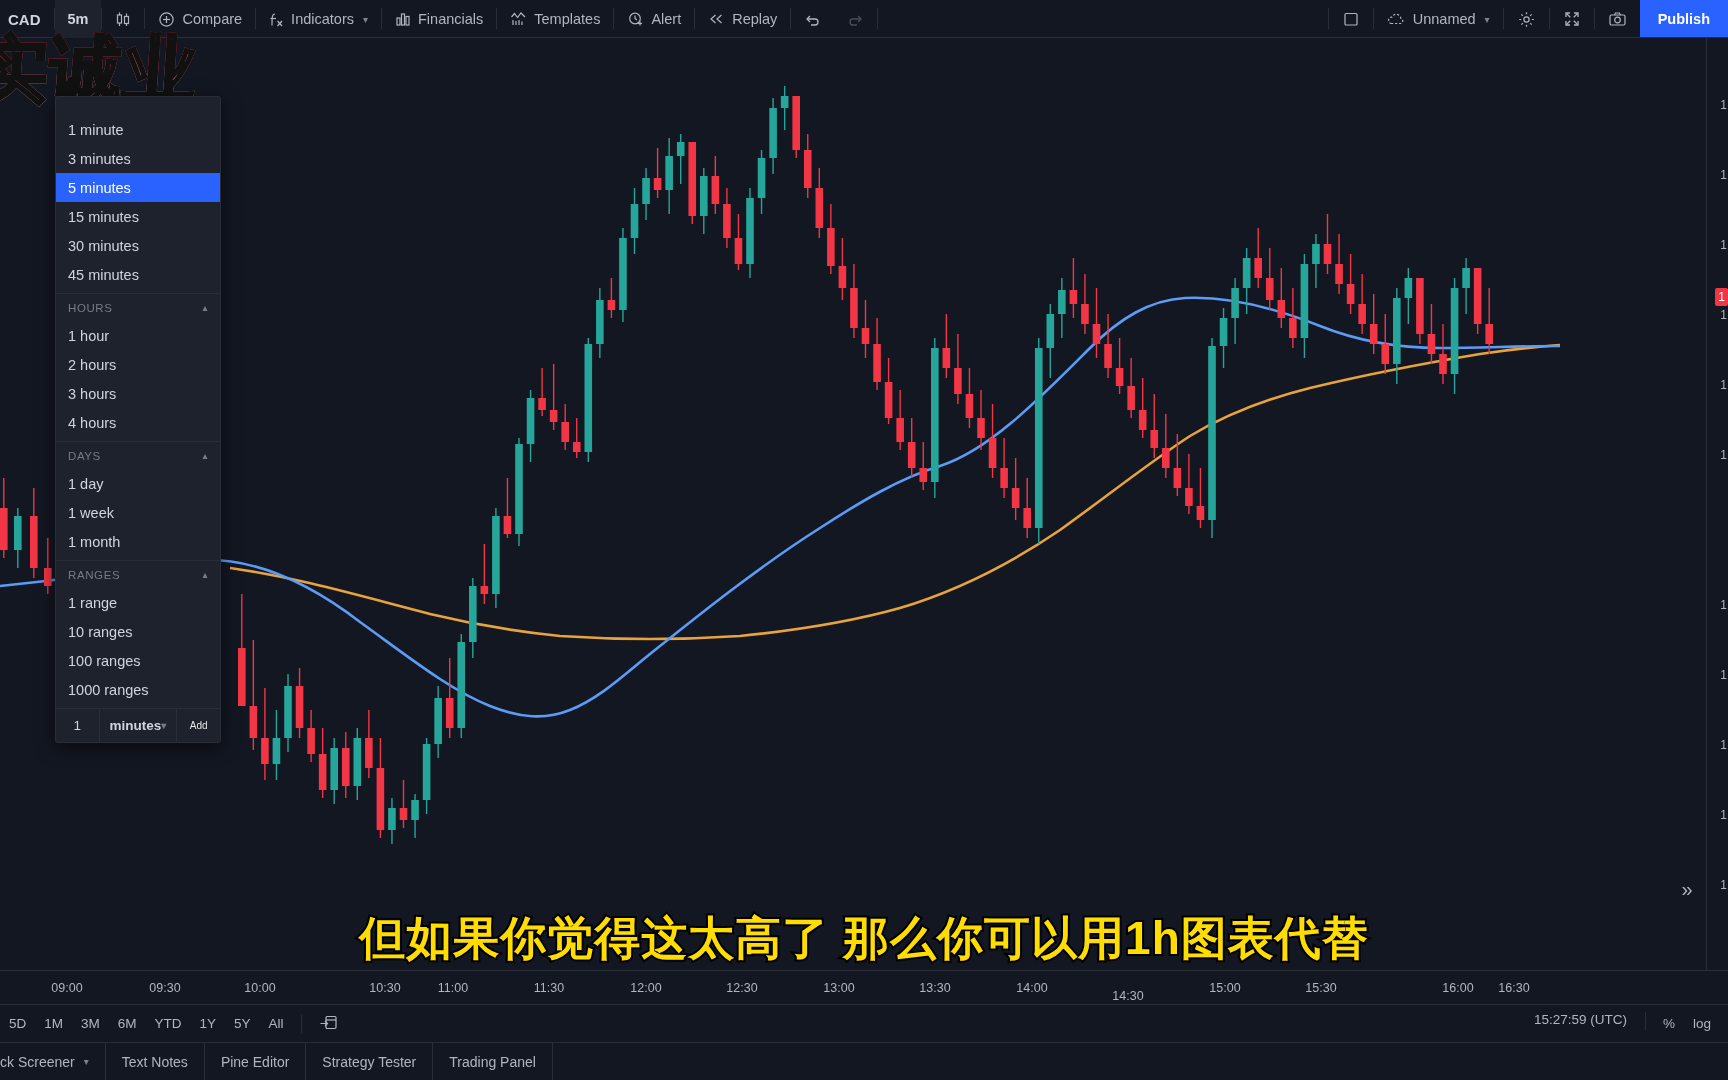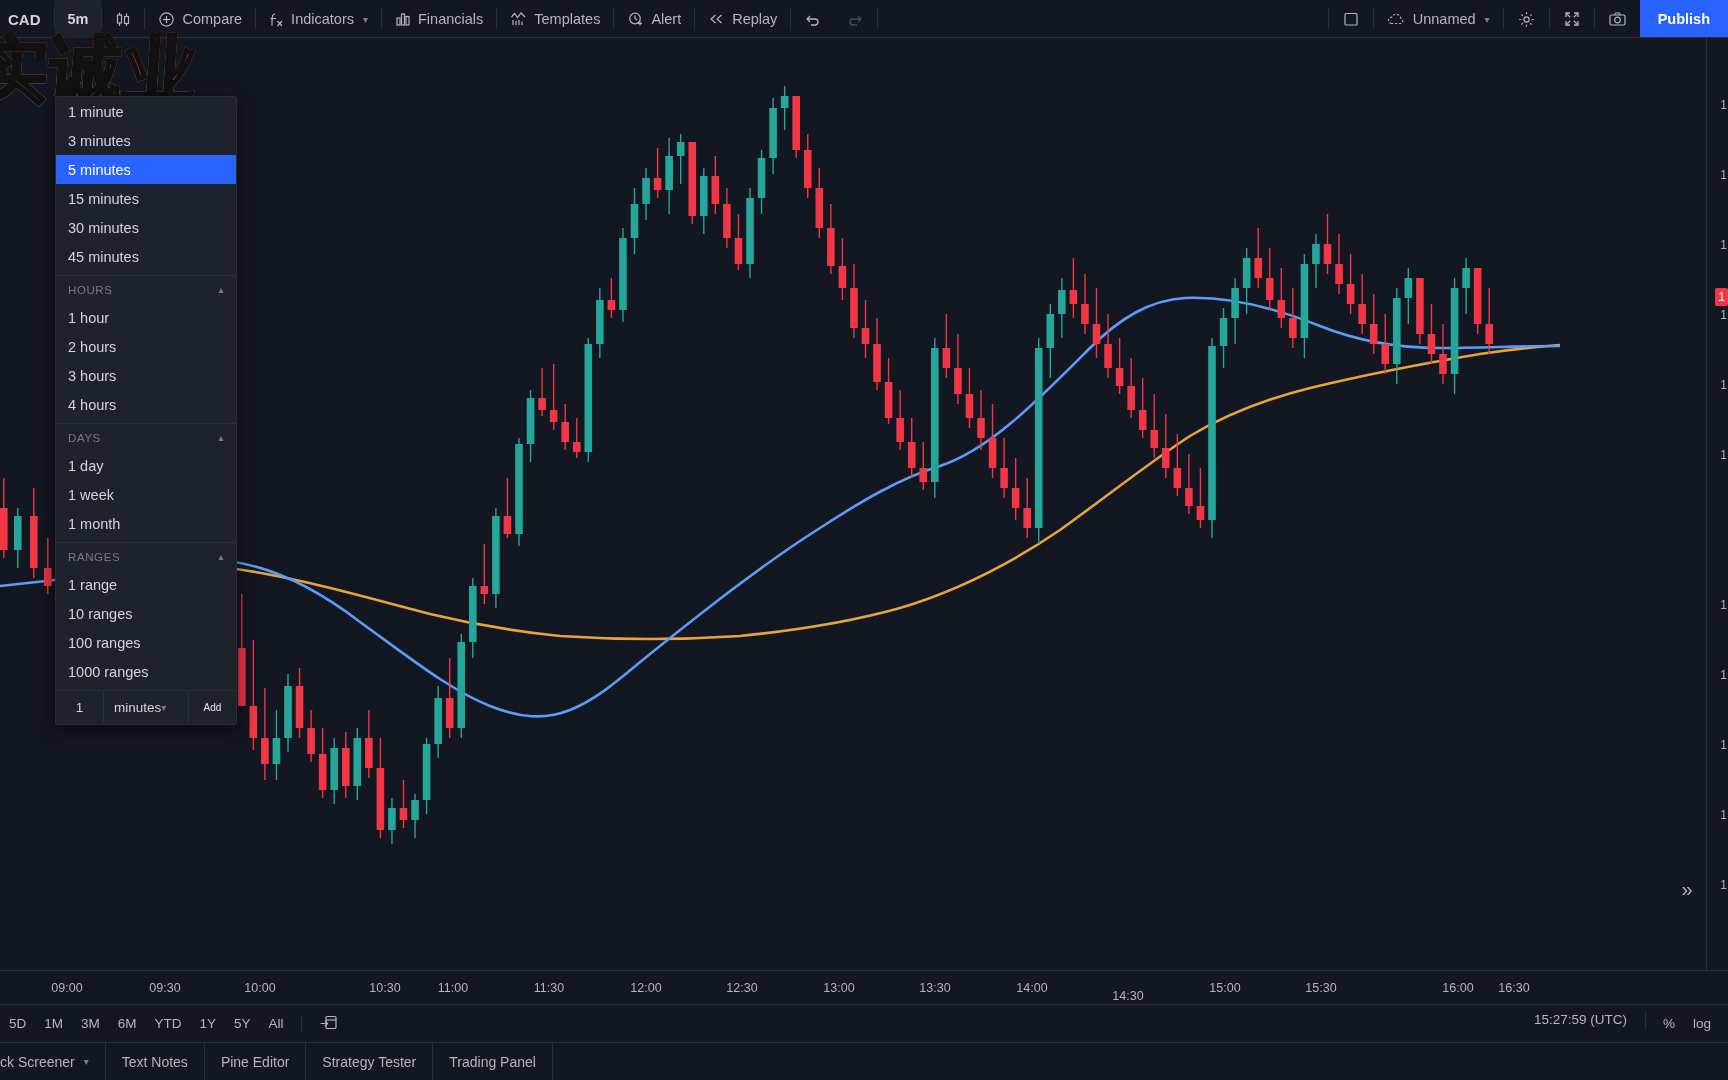--- a/index.html
+++ b/index.html
@@ -91,27 +91,27 @@
     -webkit-background-clip: text; background-clip: text;
     color: transparent;
     -webkit-text-stroke: 3px #111;
     paint-order: stroke fill;
     white-space: nowrap;
     transform: skewX(-4deg);
   }
 
   
   .tf-menu {
-    position: absolute; left: 55px; top: 96px; width: 182px;
+    position: absolute; left: 55px; top: 96px; width: 166px;
     background: #1e222d;
     border: 1px solid #2a2e39;
     border-radius: 3px;
     box-shadow: 0 4px 18px rgba(0,0,0,.6);
     z-index: 80;
-    padding-top: 0;
+    padding-top: 18px;
     overflow: hidden;
   }
   .tf-row {
     height: 29px; display: flex; align-items: center;
     padding: 0 12px; color: #d1d4dc; font-size: 14.5px; cursor: pointer;
   }
   .tf-row.selected { background: #2962ff; color: #ffffff; }
   .tf-group {
     height: 28px; display: flex; align-items: center; justify-content: space-between;
     padding: 0 12px; color: #787b86; font-size: 11.5px; letter-spacing: .6px;
@@ -124,21 +124,21 @@
     border-top: 1px solid #2a2e39; margin-top: 4px;
   }
   .tf-qty {
     width: 48px; display: flex; align-items: center; justify-content: center;
     color: #d1d4dc; font-size: 13.5px;
     border-right: 1px solid #2a2e39; cursor: text;
   }
   .tf-unit {
     flex: 1; display: flex; align-items: center; justify-content: flex-start;
     padding: 0 10px; color: #d1d4dc; font-size: 13.5px;
-    border-right: 1px solid #2a2e39; cursor: pointer;
+    border-right: 1px solid #2a2e39; cursor: pointer; font-weight: bold;
   }
   .tf-add {
     width: 47px; display: flex; align-items: center; justify-content: center;
     color: #e5e5e5; font-size: 10px; cursor: pointer;
   }
 
   
   .statusbar {
     position: absolute; top: 1004px; left: 0; width: 1728px; height: 38px;
     background: #131722; border-top: 1px solid #2a2e39;
@@ -608,20 +608,21 @@
     <div class="pa-badge" style="top:250px">1</div>
     <div class="pa-label" style="top:560px">1</div>
     <div class="pa-label" style="top:630px">1</div>
     <div class="pa-label" style="top:700px">1</div>
     <div class="pa-label" style="top:770px">1</div>
     <div class="pa-label" style="top:840px">1</div>
   </div>
 
   <div class="collapse-btn">»</div>
 
+  <div class="subtitle">但如果你觉得这太高了 那么你可以用1h图表代替</div>
 
   <div class="time-axis" id="time-axis">
       <div class="ta-label" style="left: 67px;">09:00</div>
       <div class="ta-label" style="left: 165px;">09:30</div>
       <div class="ta-label" style="left: 260px;">10:00</div>
       <div class="ta-label" style="left: 357px; margin-left: 28px;">10:30</div>
       <div class="ta-label" style="left: 453px;">11:00</div>
       <div class="ta-label" style="left: 549px;">11:30</div>
       <div class="ta-label" style="left: 646px;">12:00</div>
       <div class="ta-label" style="left: 742px;">12:30</div>

